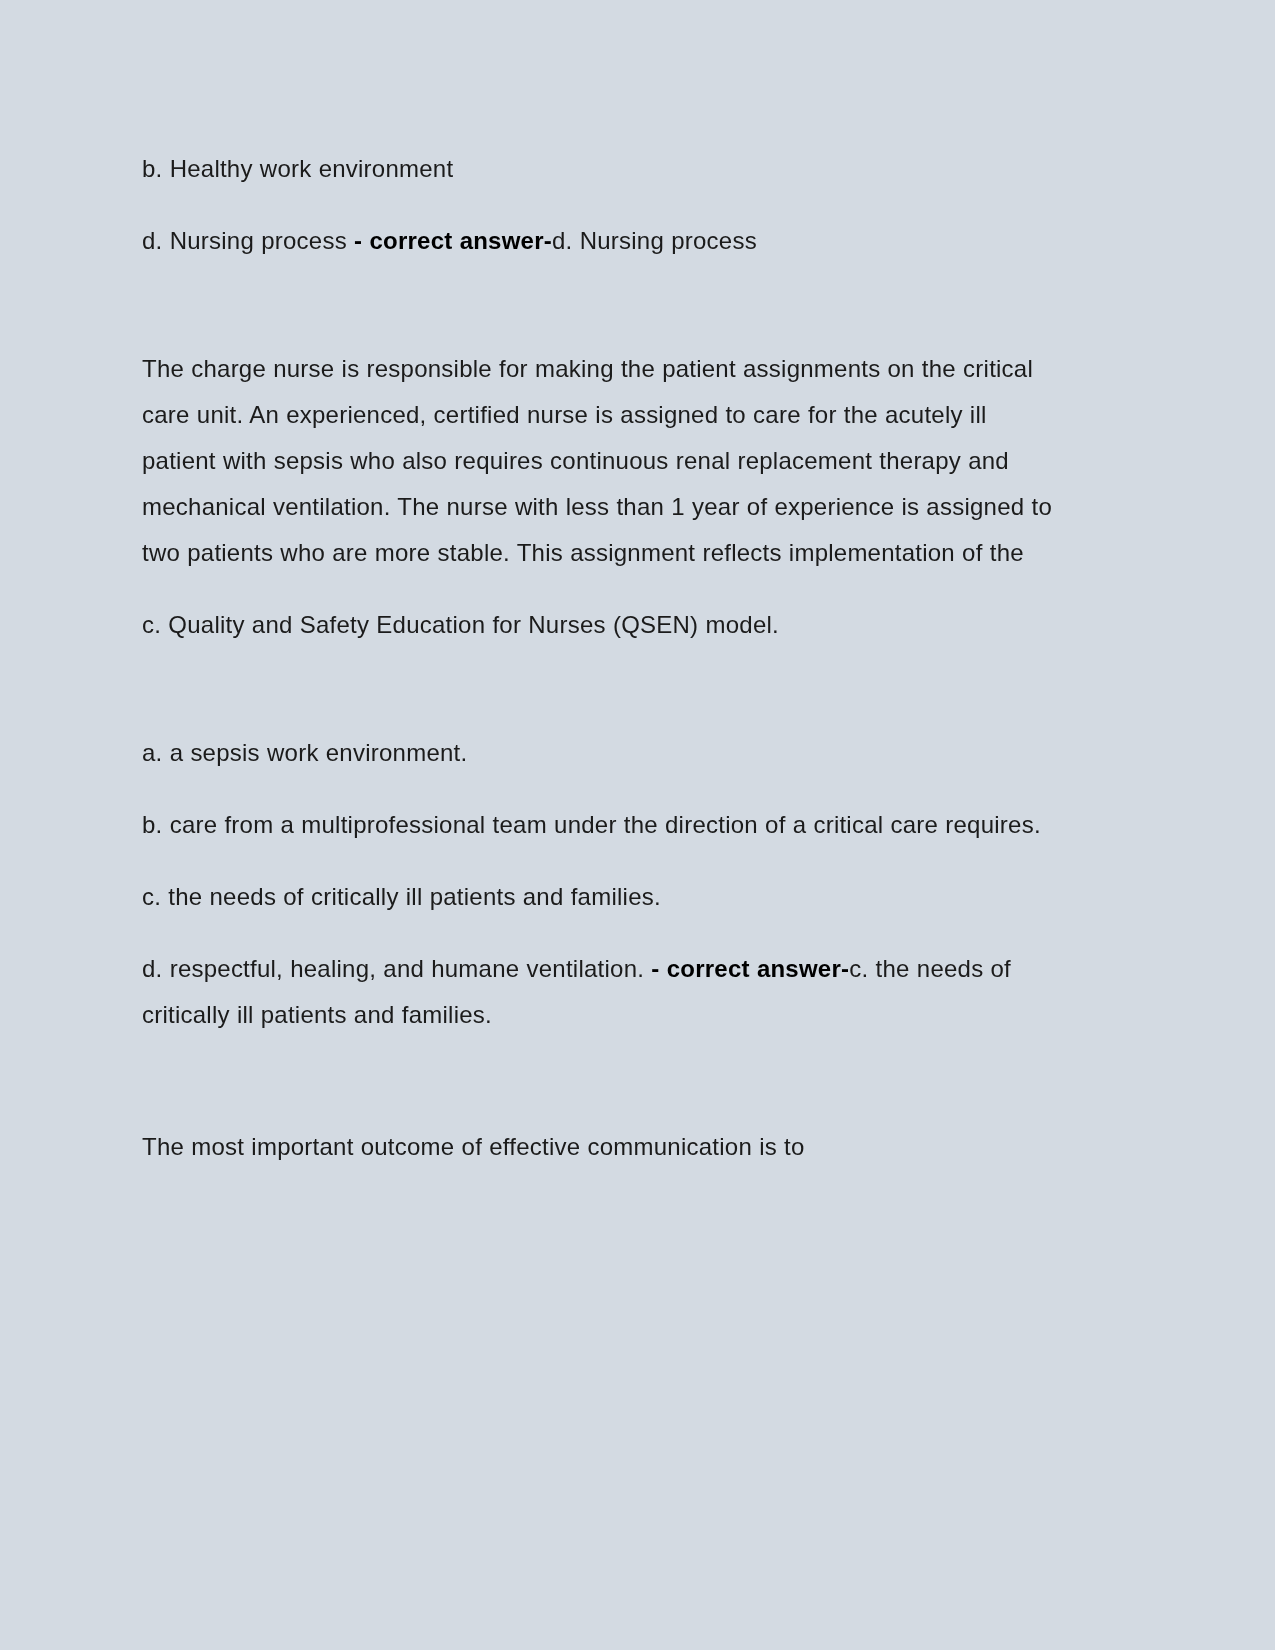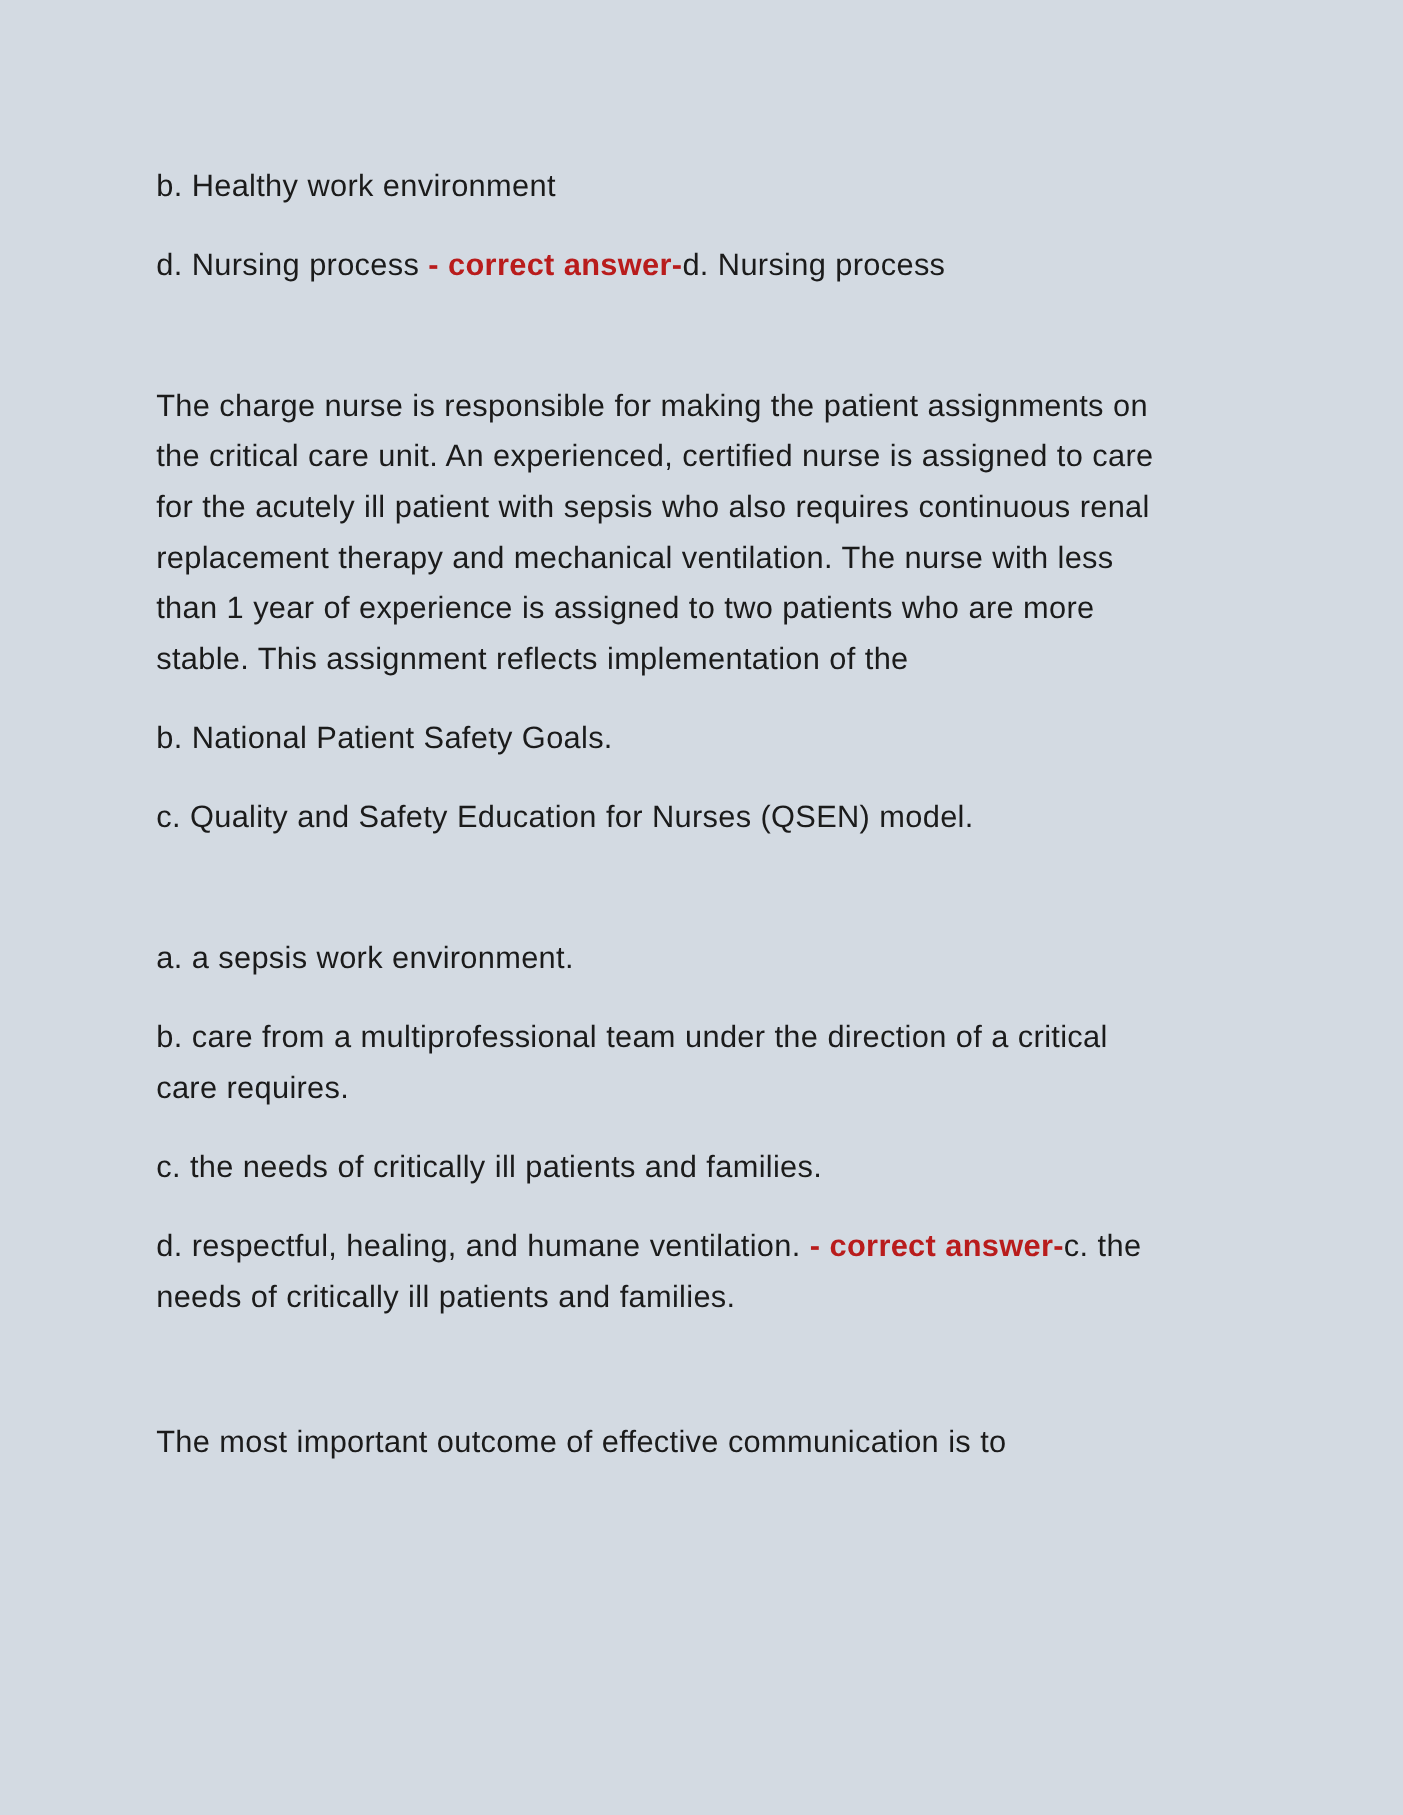--- a/index.html
+++ b/index.html
@@ -18,54 +18,53 @@
     width: 1275px;
     height: 1650px;
     background: #d3dae2;
     box-sizing: border-box;
     padding: 146px 213px 0 142px;
   }
   .doc-body {
     width: 920px;
   }
   .para {
-    font-size: 28px;
+    font-size: 24px;
     line-height: 46px;
     color: #1b1b1b;
     margin: 0 0 26px 0;
     letter-spacing: 0.01em;
     word-spacing: 0.01em;
   }
   .block-gap {
     height: 56px;
   }
   .block-gap-lg {
     height: 60px;
   }
   .answer-tag {
-    color: #b91c1c;
+    color: #000000;
     font-weight: bold;
   }
   .stem {
     margin-bottom: 26px;
   }
 </style>
 </head>
 <body>
 
 <div id="page">
   <div class="doc-body">
 
     <p class="para">b. Healthy work environment</p>
     <p class="para"><span>d. Nursing process </span><span class="answer-tag">- correct answer-</span><span>d. Nursing process</span></p>
 
     <div class="block-gap"></div>
 
     <p class="para stem">The charge nurse is responsible for making the patient assignments on the critical care unit. An experienced, certified nurse is assigned to care for the acutely ill patient with sepsis who also requires continuous renal replacement therapy and mechanical ventilation. The nurse with less than 1 year of experience is assigned to two patients who are more stable. This assignment reflects implementation of the</p>
-    <p class="para">b. National Patient Safety Goals.</p>
     <p class="para">c. Quality and Safety Education for Nurses (QSEN) model.</p>
 
     <div class="block-gap"></div>
 
     <p class="para">a. a sepsis work environment.</p>
     <p class="para">b. care from a multiprofessional team under the direction of a critical care requires.</p>
     <p class="para">c. the needs of critically ill patients and families.</p>
     <p class="para"><span>d. respectful, healing, and humane ventilation. </span><span class="answer-tag">- correct answer-</span><span>c. the needs of critically ill patients and families.</span></p>
 
     <div class="block-gap-lg"></div>

